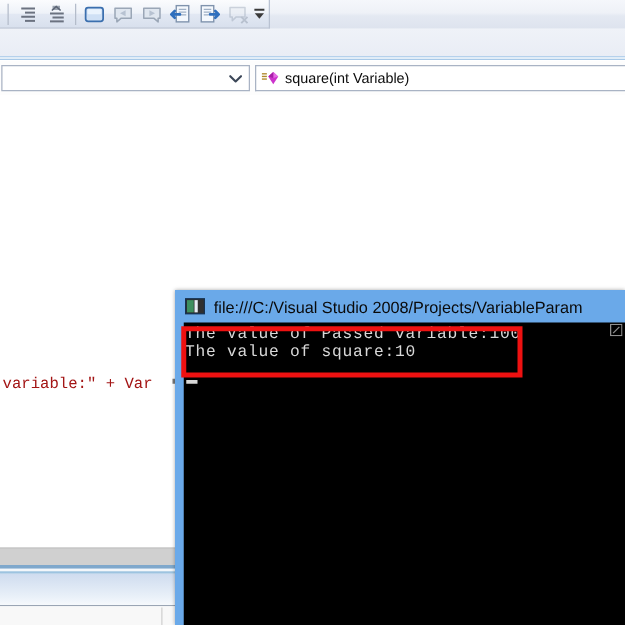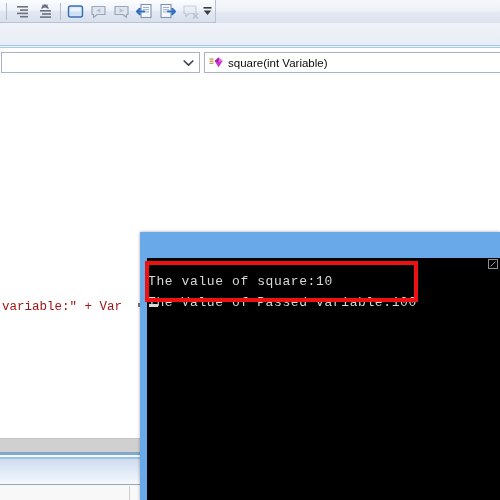--- a/index.html
+++ b/index.html
@@ -384,23 +384,33 @@
   <div class="bottom-white-a"></div>
   <div class="bottom-blue-b"></div>
   <div class="bottom-grad"></div>
   <div class="bottom-light"></div>
   <div class="bottom-tick" style="left:129px;"></div>
   <div class="bottom-tick" style="left:390px;"></div>
   <div class="edge-tick"></div>
 
   <div class="console-win">
 
+    <div class="console-title">
+      <div class="console-title-icon">
+        <svg width="16" height="14" viewBox="0 0 16 14">
+          <rect x="0.5" y="1" width="15" height="12" fill="#2f2f2f" stroke="#16314f" stroke-width="1"></rect>
+          <rect x="1.6" y="2.1" width="5.4" height="9.8" fill="#3d8f5f"></rect>
+          <rect x="7.6" y="2.1" width="2.6" height="9.8" fill="#e8eef5"></rect>
+        </svg>
+      </div>
+      <div class="console-title-text">file:///C:/Visual Studio 2008/Projects/VariableParam</div>
+    </div>
 
     <div class="console-body">
-      <div class="console-text" style="top:1px;margin-top:36px;">The Value of Passed variable:100</div>
+      <div class="console-text" style="top:1px;">The Value of Passed variable:100</div>
       <div class="console-text" style="top:16px;">The value of square:10</div>
       <div class="console-caret"></div>
       <div class="console-scrollmark">
         <svg width="10" height="10" viewBox="0 0 10 10">
           <rect x="0.5" y="0.5" width="9" height="9" fill="none" stroke="#8f8f8f" stroke-width="1"></rect>
           <path d="M2.5 7.5 L7.5 2.5" stroke="#8f8f8f" stroke-width="1"></path>
         </svg>
       </div>
     </div>
   </div>

